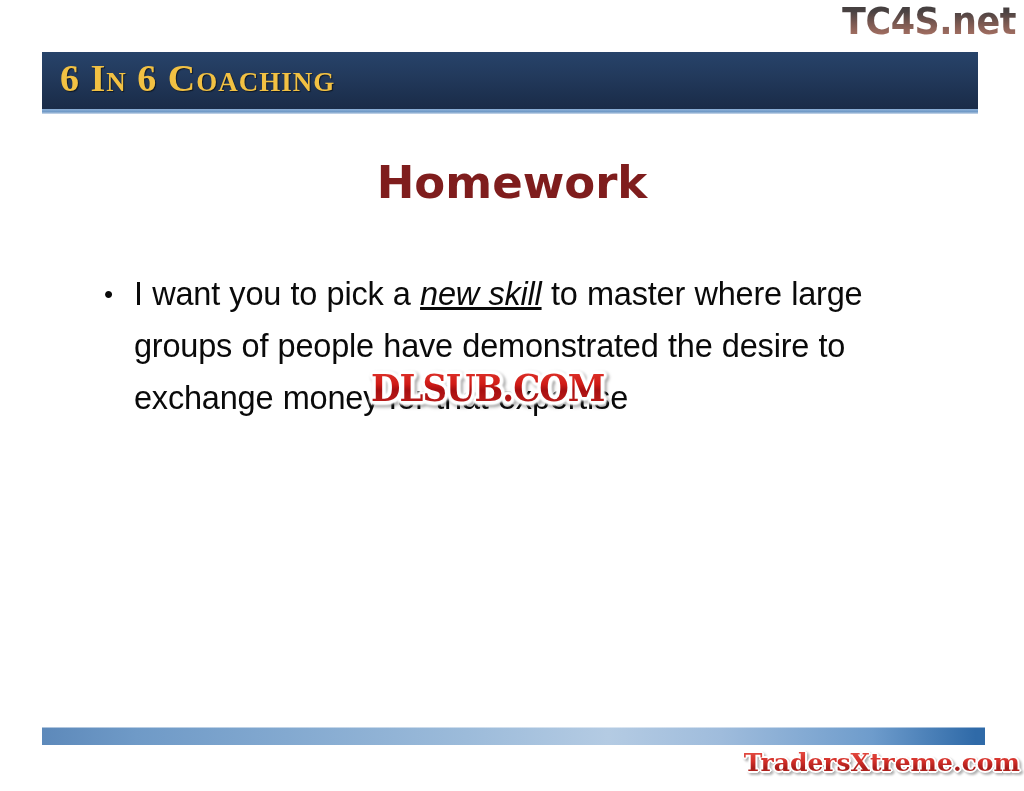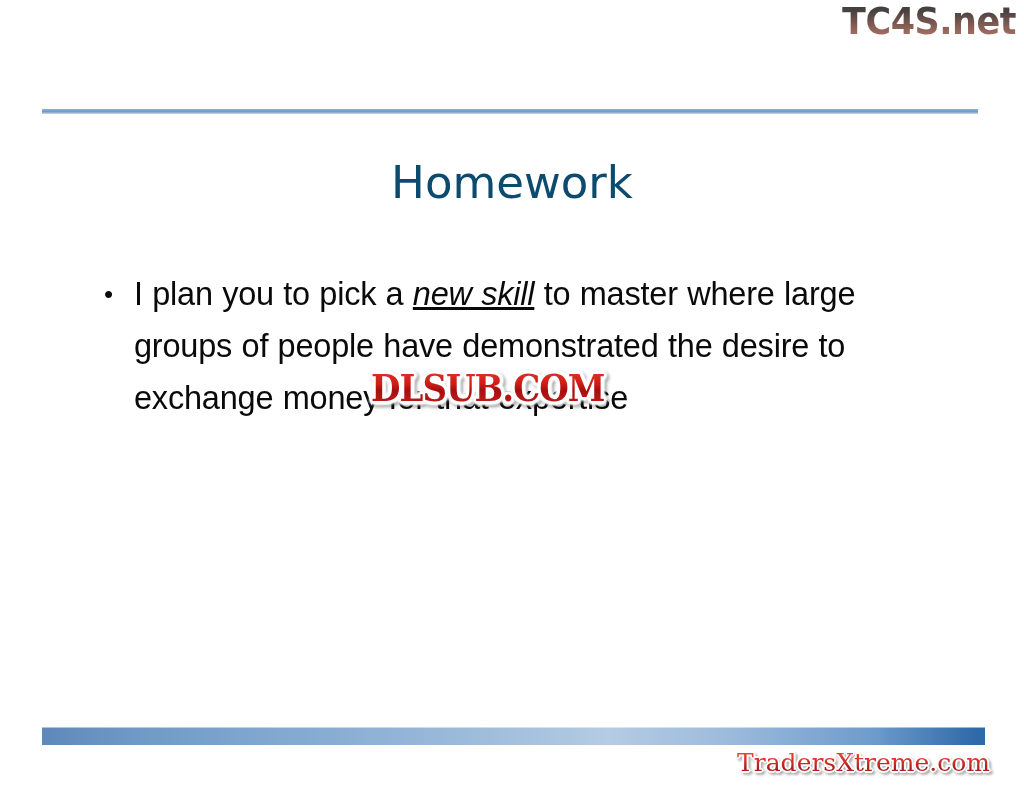--- a/index.html
+++ b/index.html
@@ -78,23 +78,23 @@
   }
 
   
   .slide-title {
     position: absolute;
     left: 0;
     top: 156px;
     width: 1024px;
     text-align: center;
     font-family: "DejaVu Sans", sans-serif;
-    font-weight: normal;
+    font-weight: bold;
     font-size: 45px;
-    color: #0c4a6e;
+    color: #7f1d1d;
     letter-spacing: 0px;
   }
 
   
   .body-list {
     position: absolute;
     left: 96px;
     top: 268px;
     width: 850px;
     margin: 0;
@@ -166,50 +166,53 @@
         #9fbcdc 72%,
         #6e9ccc 88%,
         #2f6aa8 99%,
         #2f6aa8 100%);
     border-top: 1px solid rgba(255,255,255,0.5);
   }
 
   
   .tx-mark {
     position: absolute;
-    right: 34px;
+    right: 4px;
     top: 748px;
     font-family: "DejaVu Serif", serif;
-    font-weight: normal;
+    font-weight: bold;
     font-size: 25px;
     letter-spacing: 0px;
     color: #d0352c;
     background-image: linear-gradient(180deg, #e8564a 0%, #d4302a 45%, #a81d1a 70%, #c93129 100%);
     -webkit-background-clip: text;
     background-clip: text;
     -webkit-text-fill-color: transparent;
     white-space: nowrap;
     filter: drop-shadow(1px 1px 0 #ffffff) drop-shadow(-1px -1px 0 #ffffff)
             drop-shadow(1px -1px 0 #ffffff) drop-shadow(-1px 1px 0 #ffffff)
             drop-shadow(2px 2px 1px rgba(0,0,0,0.3));
   }
 </style>
 </head>
 <body>
 
 <div class="slide">
 
   <div class="tc4s-mark">TC4S.net</div>
 
+  <div class="banner">
+    <div class="banner-title">6 In 6 Coaching</div>
+  </div>
   <div class="banner-underline"></div>
 
   <div class="slide-title">Homework</div>
 
   <ul class="body-list">
-    <li class="bullet"><span>I plan you to pick a </span><i>new skill</i><span> to master where large groups of people have demonstrated the desire to exchange money for that expertise</span></li>
+    <li class="bullet"><span>I want you to pick a </span><i>new skill</i><span> to master where large groups of people have demonstrated the desire to exchange money for that expertise</span></li>
   </ul>
 
   <div class="dlsub-mark">DLSUB.COM</div>
 
   <div class="bottom-bar"></div>
 
   <div class="tx-mark">TradersXtreme.com</div>
 
 </div>
 

